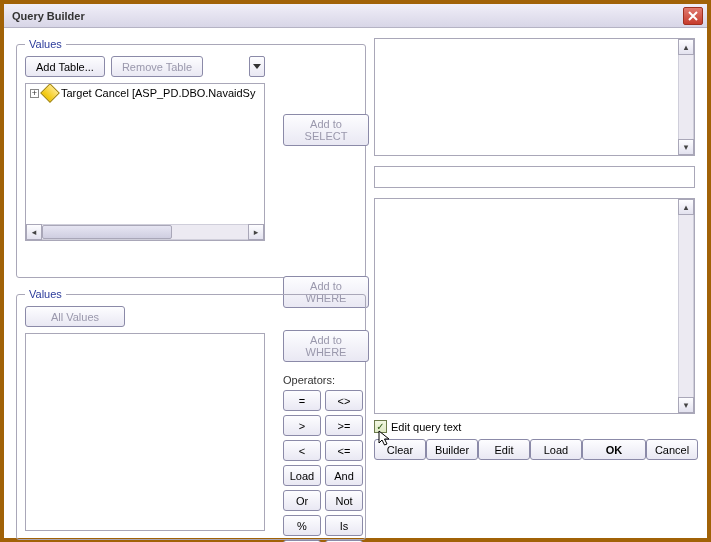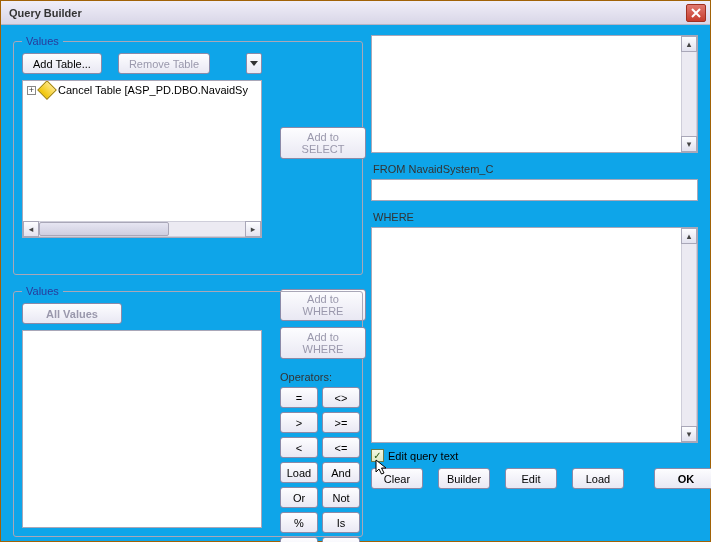--- a/index.html
+++ b/index.html
@@ -1,58 +1,58 @@
 <!DOCTYPE html>
 <html><head>
 <meta charset="utf-8">
 <style>
   * { box-sizing: border-box; font-family: Tahoma, Arial, sans-serif; font-size: 11px; }
   body { margin: 0; background: #d8d6e7; width: 711px; height: 542px; overflow: hidden; }
-  .window { width: 711px; height: 542px; border: 1px solid #a16207; background: #0ea5e9; position: relative; }
+  .window { width: 711px; height: 542px; border: 4px solid #a16207; background: #ffffff; position: relative; }
   .titlebar { height: 24px; background: linear-gradient(#f0eef8, #d8d6e7); border-bottom: 1px solid #b5b3c4; display: flex; align-items: center; padding: 0 4px; }
   .titlebar .title { font-weight: bold; color: #333; margin-left: 4px; flex: 1; }
   .close-btn { width: 20px; height: 18px; background: linear-gradient(#e07a70, #c73c2c); border: 1px solid #a03020; color: #fff; display: flex; align-items: center; justify-content: center; border-radius: 2px; font-weight: bold; cursor: pointer; }
   .content { position: absolute; top: 24px; left: 0; right: 0; bottom: 0; padding: 10px 12px 12px 12px; }
   fieldset { border: 1px solid #a9a7b8; border-radius: 3px; padding: 6px 8px 8px 8px; margin: 0; }
   legend { color: #2a3a9a; padding: 0 4px; }
   .btn { background: linear-gradient(#fdfdff, #e9e8f3); border: 1px solid #8b8aa8; border-radius: 3px; padding: 3px 10px; cursor: pointer; min-height: 21px; display: inline-flex; align-items: center; justify-content: center; }
   .btn.disabled { color: #9a98ac; cursor: default; }
   .left-col { position: absolute; left: 12px; top: 10px; width: 350px; }
   .right-col { position: absolute; left: 370px; top: 10px; right: 12px; bottom: 10px; }
   .fields-box { height: 240px; position: relative; }
-  .fields-top { display: flex; gap: 16px; margin-bottom: 6px; align-items: center; }
+  .fields-top { display: flex; gap: 6px; margin-bottom: 6px; align-items: center; }
   .dropdown-arrow { width: 16px; height: 21px; border: 1px solid #8b8aa8; background: linear-gradient(#fdfdff,#e9e8f3); display:flex; align-items:center; justify-content:center; cursor:pointer; border-radius:2px; margin-left:auto; }
   .tree { background: #fff; border: 1px solid #a9a7b8; height: 158px; overflow: hidden; position: relative; }
   .tree-row { display: flex; align-items: center; gap: 4px; padding: 2px 4px; white-space: nowrap; }
   .expander { width: 9px; height: 9px; border: 1px solid #888; background: #fff; display:flex; align-items:center; justify-content:center; font-size:9px; line-height:1; cursor:pointer; color:#333; }
   .diamond { width: 14px; height: 14px; transform: rotate(45deg); background: linear-gradient(#ffe680,#f0c400); border: 1px solid #a08000; }
   .tree-hscroll { position: absolute; bottom: 0; left: 0; right: 0; height: 16px; display: flex; background:#e9e8f0; }
   .sb-btn { width:16px; height:16px; border:1px solid #a9a7b8; background:linear-gradient(#fdfdff,#e3e2ef); display:flex; align-items:center; justify-content:center; cursor:pointer; font-size:9px; color:#444; }
   .sb-track { flex:1; background:#eceaf2; border-top:1px solid #cfceda; border-bottom:1px solid #cfceda; position:relative; }
   .sb-thumb { position:absolute; left:0; top:0; bottom:0; width:130px; background:linear-gradient(#e6e5f2,#cfcee0); border:1px solid #a9a7b8; border-radius:2px; }
-  .side-btns { position: absolute; left: 266px; top: 20px; width: 86px; }
+  .side-btns { position: absolute; left: 266px; top: 4px; width: 86px; }
   .side-btns .btn { width: 86px; margin-bottom: 6px; justify-content: center; }
   .values-box { margin-top: 10px; position: relative; }
   .values-top { display: flex; gap: 6px; margin-bottom: 6px; }
   .values-area { background:#fff; border:1px solid #a9a7b8; width: 240px; height: 198px; }
   .ops-col { position:absolute; left: 266px; top: 30px; width: 86px; }
   .ops-label { margin: 6px 0 4px 0; color:#333; }
   .ops-grid { display: grid; grid-template-columns: 38px 38px; gap: 4px; }
   .ops-grid .btn { min-width: 38px; padding: 2px 0; }
   .rlabel { color:#333; margin: 0 0 4px 2px; }
   .rbox { background:#fff; border:1px solid #a9a7b8; position:relative; }
   .select-box { height: 118px; }
   .from-input { width: 100%; height: 22px; background:#fff; border:1px solid #a9a7b8; padding: 2px 4px; }
   .where-box { height: 216px; }
   .vscroll { position:absolute; right:0; top:0; bottom:0; width:16px; display:flex; flex-direction:column; background:#eceaf2; }
   .vscroll .sb-track { flex:1; border-left:1px solid #cfceda; border-right:1px solid #cfceda; border-top:none; border-bottom:none; }
   .checkbox-row { display:flex; align-items:center; gap:4px; margin: 6px 0 6px 0; position: relative; }
   .checkbox { width:13px; height:13px; border:1px solid #6b7a4a; background:linear-gradient(#f2f7e2,#dfe9c5); display:flex; align-items:center; justify-content:center; font-size:10px; color:#2c5a12; cursor:pointer; }
   .cursor-arrow { position:absolute; left: 4px; top: 10px; pointer-events:none; }
-  .bottom-row { display:flex; gap:15px; align-items: center; }
+  .bottom-row { display:flex; gap:0; align-items: center; }
   .bottom-row .spacer { flex:1; }
   .bottom-row .btn { min-width: 52px; }
   .ok-btn { min-width: 64px !important; font-weight: bold; }
 </style>
 </head>
 <body>
 
 <div class="window">
   <div class="titlebar">
     <span class="title">Query Builder</span>
@@ -76,42 +76,42 @@
                 <path d="M0 0 L8 0 L4 5 Z" fill="#333"></path>
               </svg>
           </div>
         </div>
         <div class="tree" style="width:240px;">
           <div class="tree-row">
             <div class="expander">+</div>
             <div style="width:14px;height:14px;display:flex;align-items:center;justify-content:center;">
                 <div class="diamond"></div>
               </div>
-            <span>Cancel Table [ASP_PD.DBO.NavaidSy</span>
+            <span>Target Cancel [ASP_PD.DBO.NavaidSy</span>
           </div>
           <div class="tree-hscroll">
             <div class="sb-btn">◂</div>
             <div class="sb-track">
                 <div class="sb-thumb"></div>
               </div>
             <div class="sb-btn">▸</div>
           </div>
         </div>
         <div class="side-btns">
           <div style="height:60px;"></div>
           <button class="btn disabled">Add to SELECT</button>
           <div style="height:124px;"></div>
           <button class="btn disabled">Add to WHERE</button>
         </div>
       </fieldset>
 
       <fieldset class="values-box">
         <legend>Values</legend>
         <div class="values-top">
-          <button class="btn disabled" style="width:100px;font-weight:bold;">All Values</button>
+          <button class="btn disabled" style="width:100px;">All Values</button>
         </div>
         <div class="values-area"></div>
         <div class="ops-col">
           <button class="btn disabled" style="width:86px; margin-bottom:6px;">Add to WHERE</button>
           <div class="ops-label">Operators:</div>
           <div class="ops-grid">
             <button class="btn">=</button>
             <button class="btn">&lt;&gt;</button>
             <button class="btn">&gt;</button>
             <button class="btn">&gt;=</button>
@@ -133,25 +133,23 @@
     <div class="right-col">
       <div class="rbox select-box">
         <div class="vscroll">
           <div class="sb-btn">▴</div>
           <div class="sb-track"></div>
           <div class="sb-btn">▾</div>
         </div>
       </div>
 
       <div style="height:10px;"></div>
-      <div class="rlabel">FROM NavaidSystem_C</div>
       <input class="from-input" value="" style="">
 
       <div style="height:10px;"></div>
-      <div class="rlabel">WHERE</div>
       <div class="rbox where-box">
         <div class="vscroll">
           <div class="sb-btn">▴</div>
           <div class="sb-track"></div>
           <div class="sb-btn">▾</div>
         </div>
       </div>
 
       <div class="checkbox-row">
         <div class="checkbox">✓</div>

